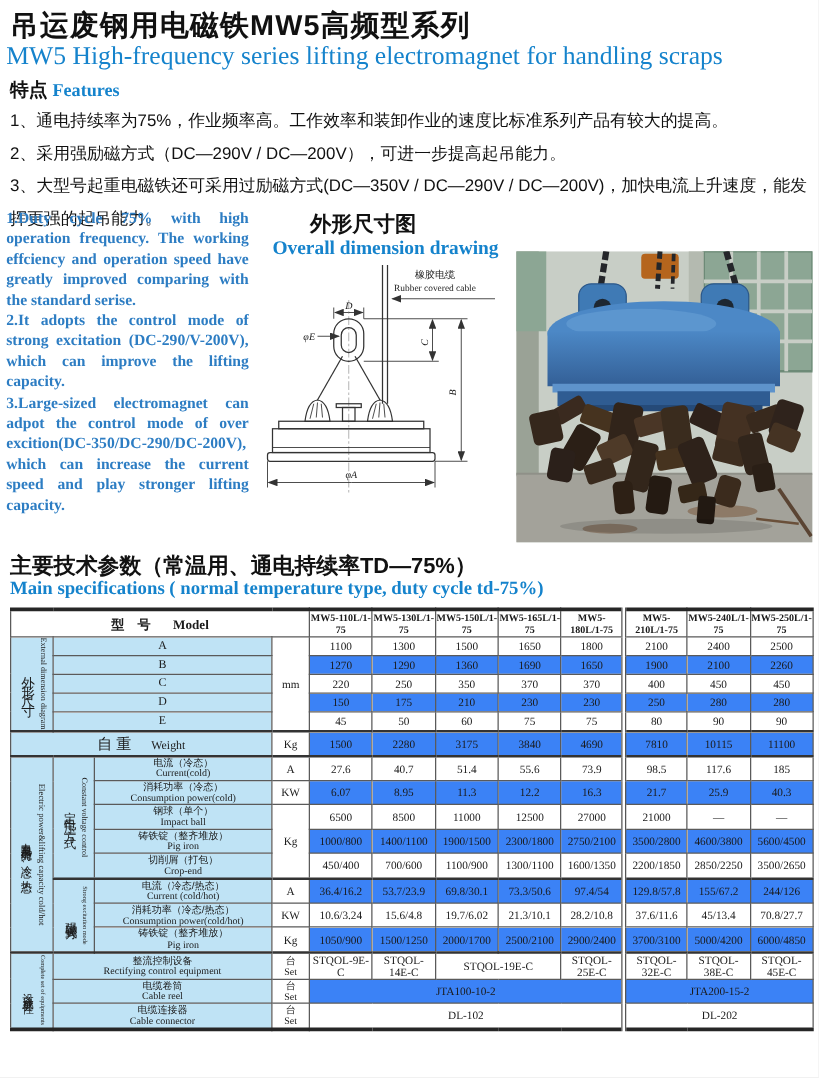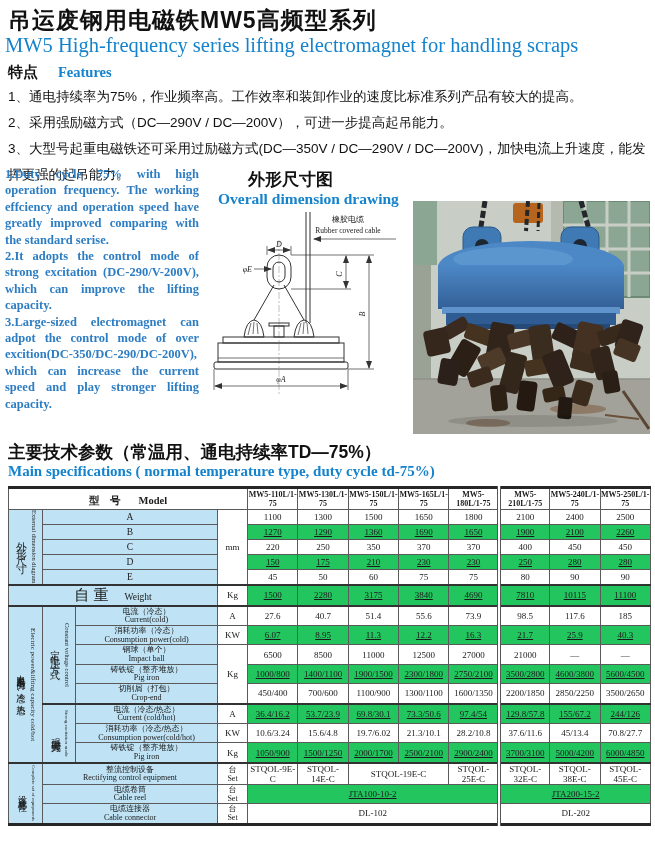--- a/index.html
+++ b/index.html
@@ -2,21 +2,21 @@
 <html><head>
 <meta charset="utf-8">
 <style>
   html,body{margin:0;padding:0;background:#e8e8e8;}
   .page{position:relative;width:655px;height:862px;background:#fff;overflow:hidden;
         font-family:"Liberation Sans",sans-serif;color:#111;}
   .abs{position:absolute;}
   .t-cn-main{left:8px;top:5px;font-size:23px;font-weight:bold;letter-spacing:1px;}
   .t-en-main{left:5px;top:34px;font-size:20.5px;font-weight:normal;color:#1583cc;
              font-family:"Liberation Serif",serif;}
-  .feat-head{left:8px;top:63px;display:flex;align-items:baseline;gap:20px;}
+  .feat-head{left:8px;top:63px;display:flex;align-items:baseline;gap:4px;}
   .feat-cn{font-size:15px;font-weight:bold;}
   .feat-en{font-size:14.5px;font-weight:bold;color:#1583cc;font-family:"Liberation Serif",serif;text-align:right;}
   .feat-list{left:8px;top:84px;width:643px;font-size:13.5px;line-height:26px;}
   .feat-list p{margin:0;}
   .en-col{left:5px;top:166px;width:194px;color:#2d7dc3;font-weight:bold;
           font-family:"Liberation Serif",serif;font-size:12.5px;line-height:16.4px;
           text-align:justify;}
   .en-col p{margin:0;}
   .draw-cn{left:200px;top:168px;font-size:17px;font-weight:bold;margin-left:48px;}
   .draw-en{left:218px;top:190px;font-size:15.5px;font-weight:bold;color:#1583cc;
@@ -32,26 +32,26 @@
         border:1px solid #555;border-top:3px solid #262626;border-bottom:3px solid #262626;}
   .spec td{border:1px solid #5a5a5a;text-align:center;vertical-align:middle;padding:0;overflow:hidden;}
   tr.hdr td{height:20px;background:#fff;}
   .mh .mc{font-size:10.5px;font-weight:bold;font-family:"Liberation Sans",sans-serif;margin-right:18px;}
   .mh .me{font-size:10.5px;font-weight:bold;}
   .model{font-size:8px;font-weight:bold;}
   .lbl{background:#bfe3f5;}
   .cl{display:block;font-size:8px;font-family:"Liberation Sans",sans-serif;line-height:1.2;}
   .el{display:block;font-size:8px;line-height:1.1;}
   .one{font-size:9.5px;}
-  .wcn{font-size:15px;font-family:"Liberation Sans",sans-serif;margin-right:16px;}
+  .wcn{font-size:12px;font-family:"Liberation Sans",sans-serif;margin-right:16px;}
   .wen{font-size:9.5px;}
   .unit{font-size:9px;background:#fff;}
   .u2{display:block;font-size:8px;line-height:1.15;}
   .d{font-size:9px;background:#fff;}
-  tr.b td.d{background:#22c55e;text-decoration:underline;}
+  tr.b td.d{background:#3b82f6;}
   .grp,.sub{background:#bfe3f5;}
   .vwrap{display:flex;align-items:center;justify-content:center;gap:2px;height:100%;}
   .vcn{writing-mode:vertical-rl;text-orientation:upright;font-family:"Liberation Sans",sans-serif;}
   .ven{writing-mode:vertical-rl;font-family:"Liberation Serif",serif;color:#222;}
   .g1cn{font-size:11px;letter-spacing:7px;}  .g1en{font-size:6.5px;}
   .g2cn{font-size:9px;letter-spacing:1px;}   .g2en{font-size:7px;}
   .g3cn{font-size:9px;letter-spacing:2px;}   .g3en{font-size:5px;}
   .s1cn{font-size:10px;letter-spacing:5px;}  .s1en{font-size:6.5px;}
   .s2cn{font-size:9.5px;letter-spacing:1px;} .s2en{font-size:5px;}
   tr.thickt td{border-top:2px solid #333;}

